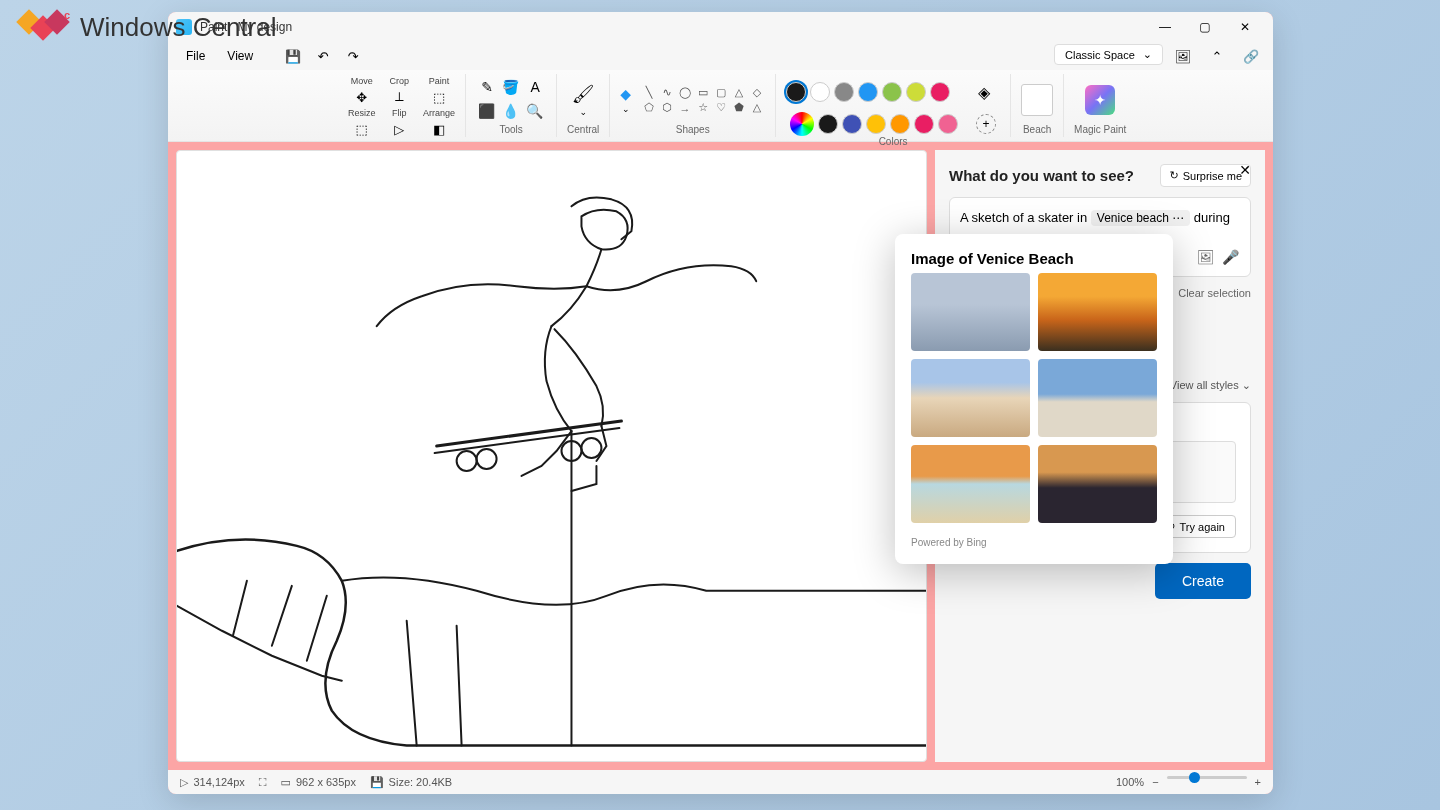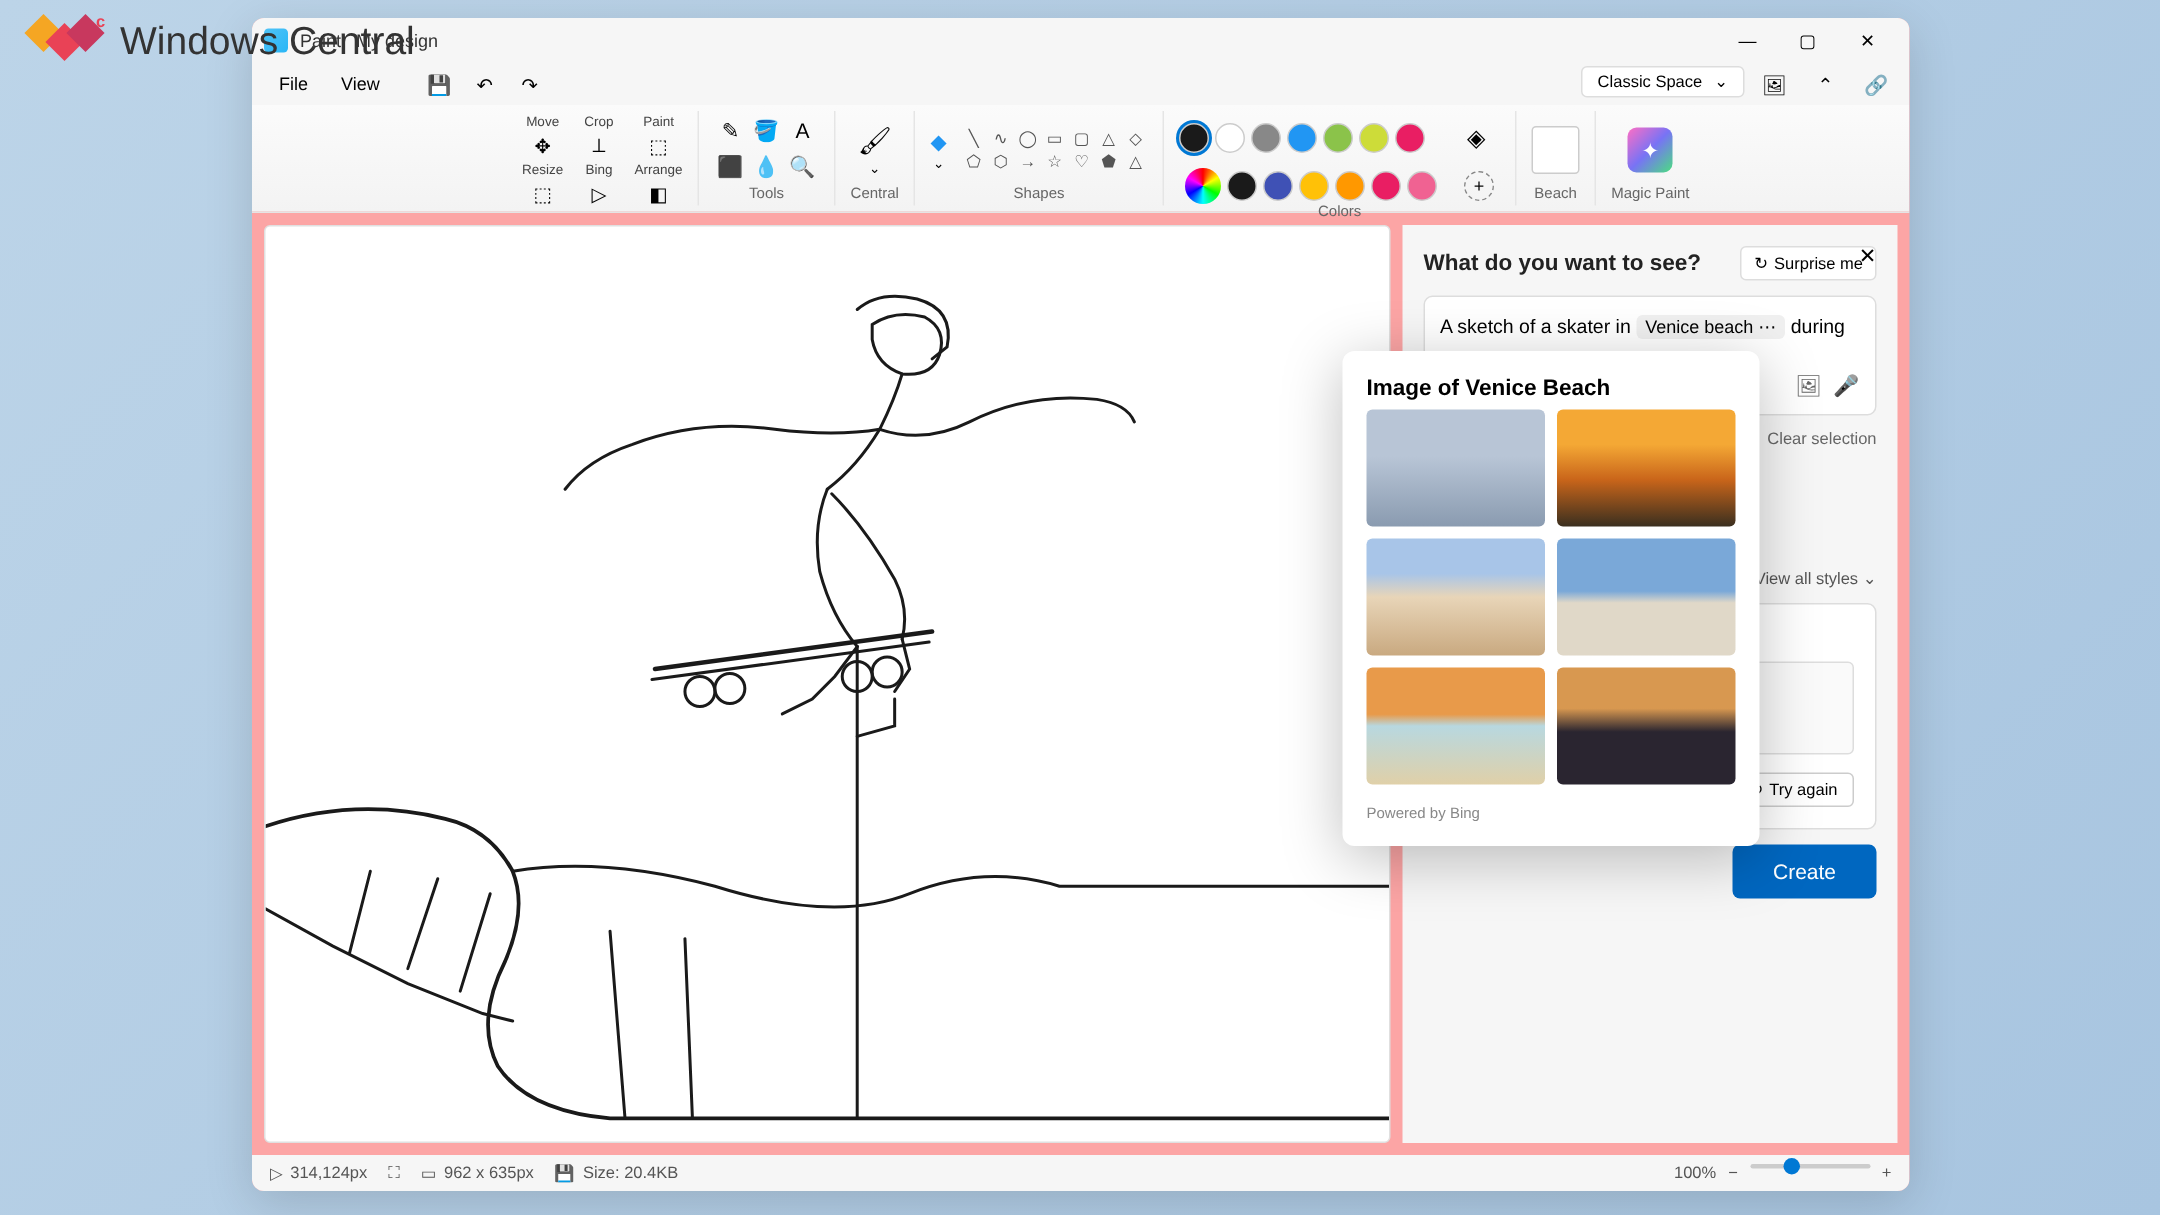--- a/index.html
+++ b/index.html
@@ -141,21 +141,21 @@
           </div>
         <div class="tool-col">
             <span class="tool-label">Paint</span>
             <span class="tool-icon">⬚</span>
           </div>
         <div class="tool-col">
             <span class="tool-label">Resize</span>
             <span class="tool-icon">⬚</span>
           </div>
         <div class="tool-col">
-            <span class="tool-label">Bing</span>
+            <span class="tool-label">Flip</span>
             <span class="tool-icon">▷</span>
           </div>
         <div class="tool-col">
             <span class="tool-label">Arrange</span>
             <span class="tool-icon">◧</span>
           </div>
       </div>
     </div>
     <div class="ribbon-group">
       <div class="tool-grid">

